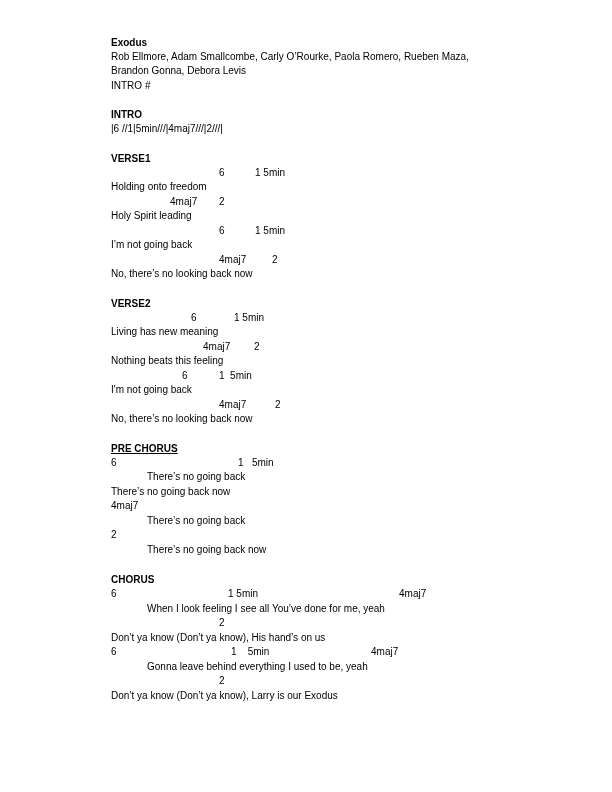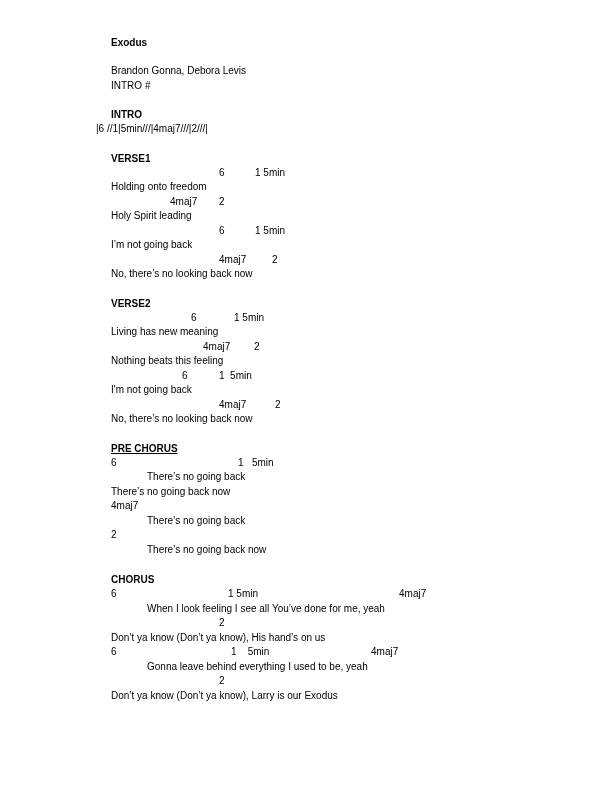--- a/index.html
+++ b/index.html
@@ -8,25 +8,26 @@
   .page { position: absolute; left: 0; top: 0; width: 496px; height: 792px; margin-left: 39px; }
   .ln { position: absolute; white-space: pre; line-height: 12px; font-size: 10px; }
   .b { font-weight: bold; }
 </style>
 </head>
 <body>
 
 <div class="page">
 
   <div class="ln b" style="left:72px;top:37px;">Exodus</div>
+  <div class="ln" style="left:72px;top:51px;">Rob Ellmore, Adam Smallcombe, Carly O’Rourke, Paola Romero, Rueben Maza,</div>
   <div class="ln" style="left:72px;top:65px;">Brandon Gonna, Debora Levis</div>
   <div class="ln" style="left:72px;top:80px;">INTRO #</div>
 
   <div class="ln b" style="left:72px;top:109px;">INTRO</div>
-  <div class="ln" style="left:57px;top:123px;">|6 //1|5min///|4maj7///|2///|</div>
+  <div class="ln" style="left:72px;top:123px;">|6 //1|5min///|4maj7///|2///|</div>
 
   <div class="ln b" style="left:72px;top:153px;">VERSE1</div>
   <div>
     <div class="ln" style="left:180px;top:167px;">6</div>
     <div class="ln" style="left:216px;top:167px;">1 5min</div>
     <div class="ln" style="left:72px;top:181px;">Holding onto freedom</div>
     <div class="ln" style="left:131px;top:196px;">4maj7</div>
     <div class="ln" style="left:180px;top:196px;">2</div>
     <div class="ln" style="left:72px;top:210px;">Holy Spirit leading</div>
     <div class="ln" style="left:180px;top:225px;">6</div>

